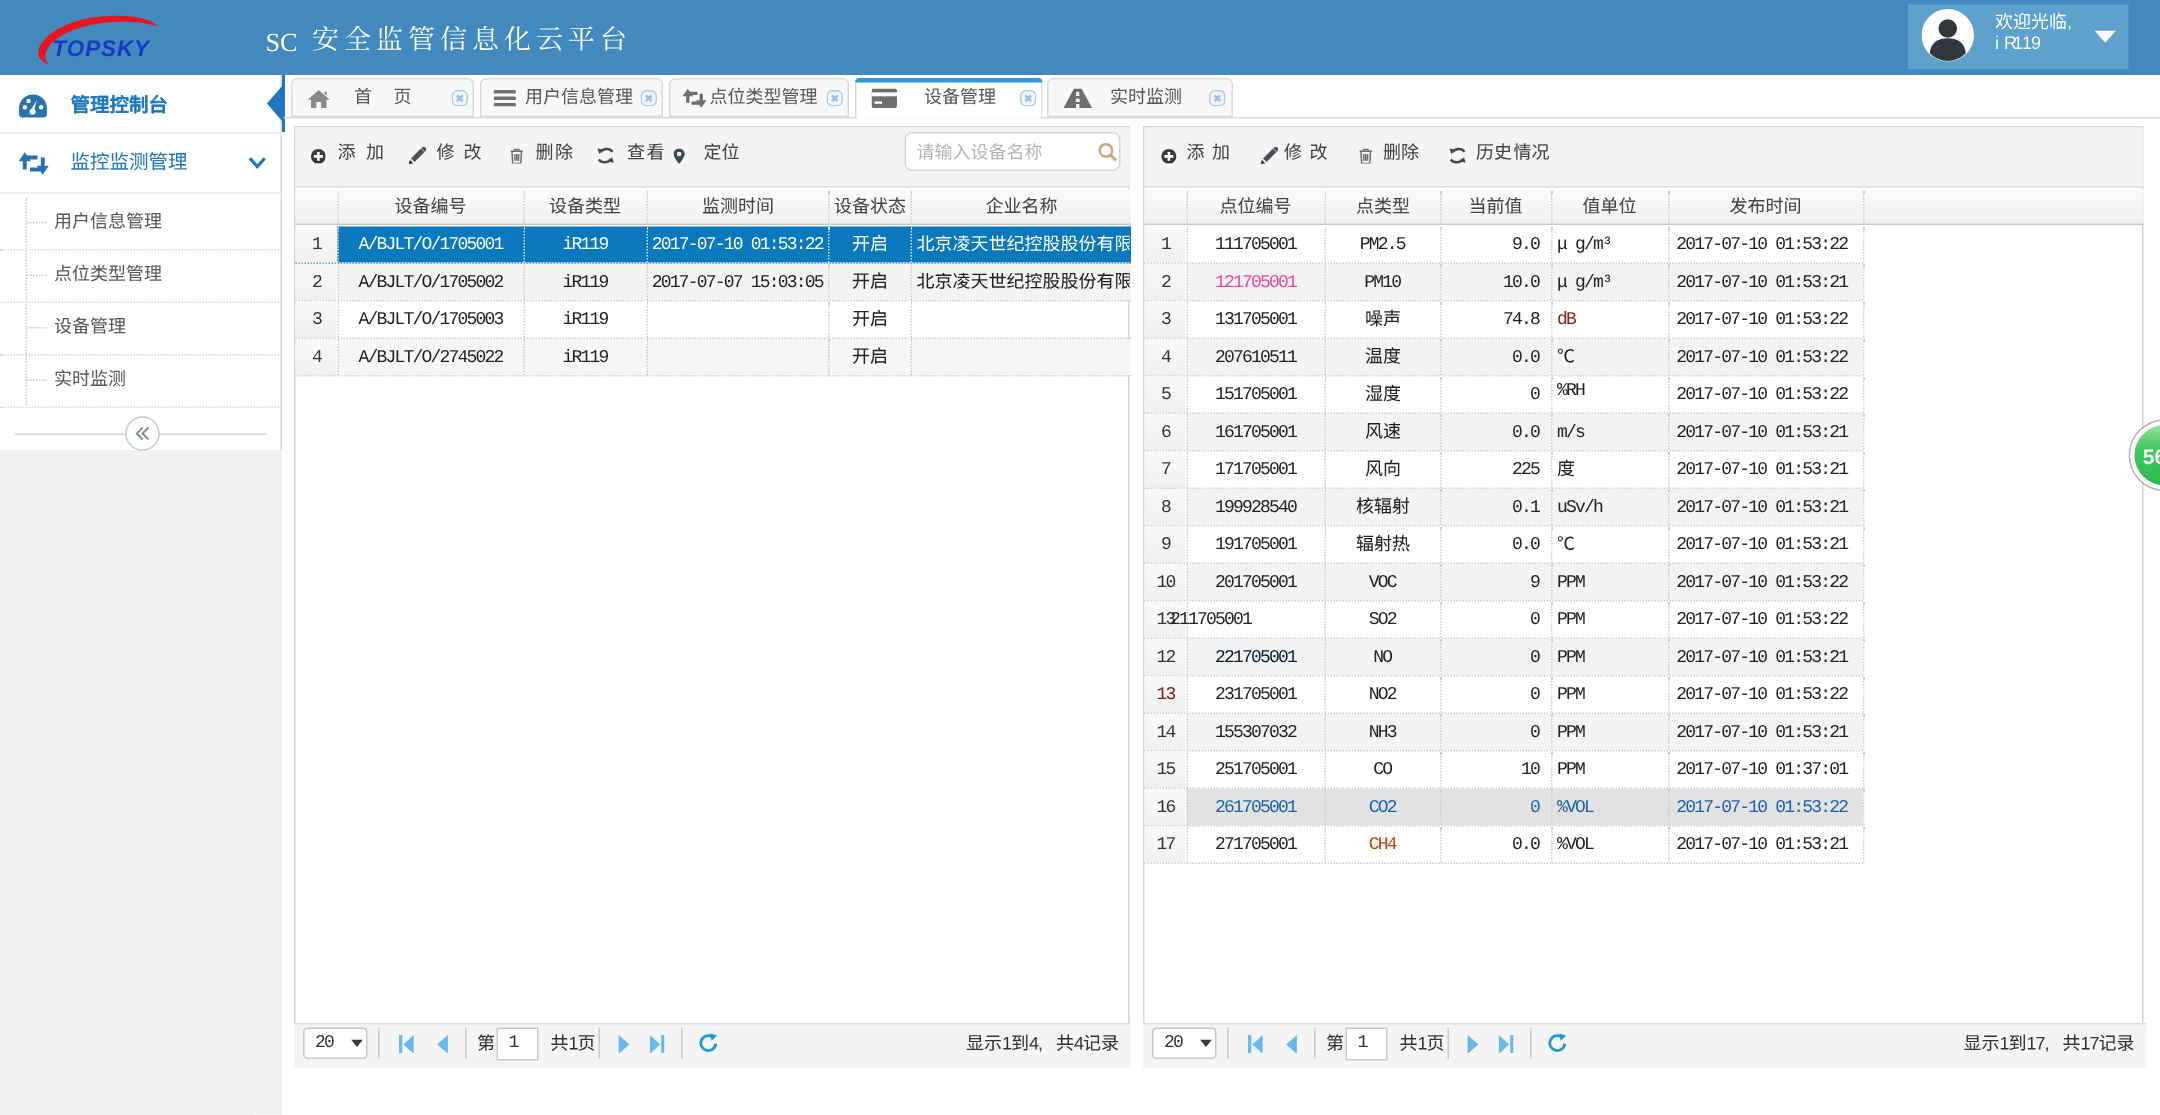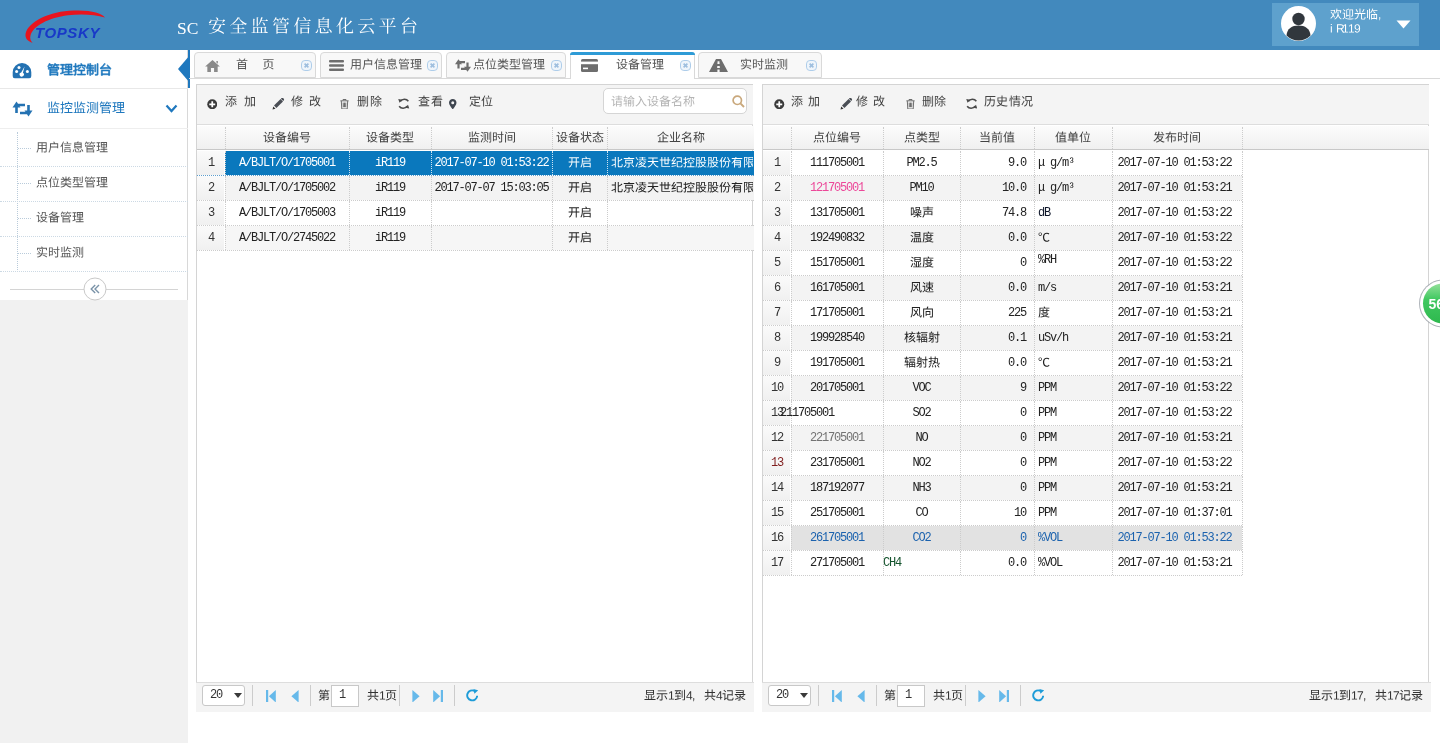--- a/index.html
+++ b/index.html
@@ -809,33 +809,33 @@
 <div class="ab" style="left:763px;top:201px;width:27px;height:24px;background:linear-gradient(#fafafa,#f0f0f0)"></div>
 <div class="ab" style="left:763.0px;top:201.0px;width:28.0px;font:12px/24px 'Liberation Mono',monospace;letter-spacing:-1.2px;color:#333;text-align:center;white-space:nowrap">3</div>
 <div class="ab" style="left:791.0px;top:201.0px;width:92.0px;font:12px/25px 'Liberation Mono',monospace;letter-spacing:-1.2px;color:#222;text-align:center;white-space:nowrap">131705001</div>
 <div class="ab" style="left:909.5px;top:207.0px">
     <svg class="z" style="color:#222;width:24.0px;height:12px;" viewBox="0 0 2.000 1">
       <use href="#a566a" x="0.000"></use>
       <use href="#a58f0" x="1.000"></use>
     </svg>
   </div>
 <div class="ab" style="left:960.0px;top:201.0px;width:66.0px;font:12px/25px 'Liberation Mono',monospace;letter-spacing:-1.2px;color:#222;text-align:right;white-space:nowrap">74.8</div>
-<div class="ab" style="left:1038.0px;top:201.0px;width:80.0px;font:12px/25px 'Liberation Mono',monospace;letter-spacing:-1.2px;color:#0f172a;text-align:left;white-space:nowrap">dB</div>
+<div class="ab" style="left:1038.0px;top:201.0px;width:80.0px;font:12px/25px 'Liberation Mono',monospace;letter-spacing:-1.2px;color:#7f1d1d;text-align:left;white-space:nowrap">dB</div>
 <div class="ab" style="left:1117.5px;top:201.0px;width:114.0px;font:12px/25px 'Liberation Mono',monospace;letter-spacing:-1.2px;color:#222;text-align:center;white-space:nowrap">2017-07-10 01:53:22</div>
 <div class="ab" style="left:791.0px;top:201.0px;width:0;height:24.0px;border-left:1px dotted #ccc"></div>
 <div class="ab" style="left:883.0px;top:201.0px;width:0;height:24.0px;border-left:1px dotted #ccc"></div>
 <div class="ab" style="left:960.0px;top:201.0px;width:0;height:24.0px;border-left:1px dotted #ccc"></div>
 <div class="ab" style="left:1034.0px;top:201.0px;width:0;height:24.0px;border-left:1px dotted #ccc"></div>
 <div class="ab" style="left:1112.0px;top:201.0px;width:0;height:24.0px;border-left:1px dotted #ccc"></div>
 <div class="ab" style="left:1242.0px;top:201.0px;width:0;height:24.0px;border-left:1px dotted #ccc"></div>
 <div class="ab" style="left:763.0px;top:225.0px;width:479.0px;height:0;border-top:1px dotted #ccc"></div>
 <div class="ab" style="left:791px;top:226px;width:451px;height:24px;background:#f3f3f3"></div>
 <div class="ab" style="left:763px;top:226px;width:27px;height:24px;background:linear-gradient(#fafafa,#f0f0f0)"></div>
 <div class="ab" style="left:763.0px;top:226.0px;width:28.0px;font:12px/24px 'Liberation Mono',monospace;letter-spacing:-1.2px;color:#333;text-align:center;white-space:nowrap">4</div>
-<div class="ab" style="left:791.0px;top:226.0px;width:92.0px;font:12px/25px 'Liberation Mono',monospace;letter-spacing:-1.2px;color:#222;text-align:center;white-space:nowrap">192490832</div>
+<div class="ab" style="left:791.0px;top:226.0px;width:92.0px;font:12px/25px 'Liberation Mono',monospace;letter-spacing:-1.2px;color:#222;text-align:center;white-space:nowrap">207610511</div>
 <div class="ab" style="left:909.5px;top:232.0px">
     <svg class="z" style="color:#222;width:24.0px;height:12px;" viewBox="0 0 2.000 1">
       <use href="#a6e29" x="0.000"></use>
       <use href="#a5ea6" x="1.000"></use>
     </svg>
   </div>
 <div class="ab" style="left:960.0px;top:226.0px;width:66.0px;font:12px/25px 'Liberation Mono',monospace;letter-spacing:-1.2px;color:#222;text-align:right;white-space:nowrap">0.0</div>
 <div class="ab" style="left:1038.0px;top:232.0px">
     <svg class="z" style="color:#222;width:12.0px;height:12px;" viewBox="0 0 1.000 1">
       <use href="#a2103" x="0.000"></use>
@@ -981,21 +981,21 @@
 <div class="ab" style="left:791.0px;top:401.0px;width:0;height:24.0px;border-left:1px dotted #ccc"></div>
 <div class="ab" style="left:883.0px;top:401.0px;width:0;height:24.0px;border-left:1px dotted #ccc"></div>
 <div class="ab" style="left:960.0px;top:401.0px;width:0;height:24.0px;border-left:1px dotted #ccc"></div>
 <div class="ab" style="left:1034.0px;top:401.0px;width:0;height:24.0px;border-left:1px dotted #ccc"></div>
 <div class="ab" style="left:1112.0px;top:401.0px;width:0;height:24.0px;border-left:1px dotted #ccc"></div>
 <div class="ab" style="left:1242.0px;top:401.0px;width:0;height:24.0px;border-left:1px dotted #ccc"></div>
 <div class="ab" style="left:763.0px;top:425.0px;width:479.0px;height:0;border-top:1px dotted #ccc"></div>
 <div class="ab" style="left:791px;top:426px;width:451px;height:24px;background:#f3f3f3"></div>
 <div class="ab" style="left:763px;top:426px;width:27px;height:24px;background:linear-gradient(#fafafa,#f0f0f0)"></div>
 <div class="ab" style="left:763.0px;top:426.0px;width:28.0px;font:12px/24px 'Liberation Mono',monospace;letter-spacing:-1.2px;color:#333;text-align:center;white-space:nowrap">12</div>
-<div class="ab" style="left:791.0px;top:426.0px;width:92.0px;font:12px/25px 'Liberation Mono',monospace;letter-spacing:-1.2px;color:#737373;text-align:center;white-space:nowrap">221705001</div>
+<div class="ab" style="left:791.0px;top:426.0px;width:92.0px;font:12px/25px 'Liberation Mono',monospace;letter-spacing:-1.2px;color:#0f172a;text-align:center;white-space:nowrap">221705001</div>
 <div class="ab" style="left:883.0px;top:426.0px;width:77.0px;font:12px/25px 'Liberation Mono',monospace;letter-spacing:-1.2px;color:#222;text-align:center;white-space:nowrap">NO</div>
 <div class="ab" style="left:960.0px;top:426.0px;width:66.0px;font:12px/25px 'Liberation Mono',monospace;letter-spacing:-1.2px;color:#222;text-align:right;white-space:nowrap">0</div>
 <div class="ab" style="left:1038.0px;top:426.0px;width:80.0px;font:12px/25px 'Liberation Mono',monospace;letter-spacing:-1.2px;color:#222;text-align:left;white-space:nowrap">PPM</div>
 <div class="ab" style="left:1117.5px;top:426.0px;width:114.0px;font:12px/25px 'Liberation Mono',monospace;letter-spacing:-1.2px;color:#222;text-align:center;white-space:nowrap">2017-07-10 01:53:21</div>
 <div class="ab" style="left:791.0px;top:426.0px;width:0;height:24.0px;border-left:1px dotted #ccc"></div>
 <div class="ab" style="left:883.0px;top:426.0px;width:0;height:24.0px;border-left:1px dotted #ccc"></div>
 <div class="ab" style="left:960.0px;top:426.0px;width:0;height:24.0px;border-left:1px dotted #ccc"></div>
 <div class="ab" style="left:1034.0px;top:426.0px;width:0;height:24.0px;border-left:1px dotted #ccc"></div>
 <div class="ab" style="left:1112.0px;top:426.0px;width:0;height:24.0px;border-left:1px dotted #ccc"></div>
 <div class="ab" style="left:1242.0px;top:426.0px;width:0;height:24.0px;border-left:1px dotted #ccc"></div>
@@ -1010,21 +1010,21 @@
 <div class="ab" style="left:791.0px;top:451.0px;width:0;height:24.0px;border-left:1px dotted #ccc"></div>
 <div class="ab" style="left:883.0px;top:451.0px;width:0;height:24.0px;border-left:1px dotted #ccc"></div>
 <div class="ab" style="left:960.0px;top:451.0px;width:0;height:24.0px;border-left:1px dotted #ccc"></div>
 <div class="ab" style="left:1034.0px;top:451.0px;width:0;height:24.0px;border-left:1px dotted #ccc"></div>
 <div class="ab" style="left:1112.0px;top:451.0px;width:0;height:24.0px;border-left:1px dotted #ccc"></div>
 <div class="ab" style="left:1242.0px;top:451.0px;width:0;height:24.0px;border-left:1px dotted #ccc"></div>
 <div class="ab" style="left:763.0px;top:475.0px;width:479.0px;height:0;border-top:1px dotted #ccc"></div>
 <div class="ab" style="left:791px;top:476px;width:451px;height:24px;background:#f3f3f3"></div>
 <div class="ab" style="left:763px;top:476px;width:27px;height:24px;background:linear-gradient(#fafafa,#f0f0f0)"></div>
 <div class="ab" style="left:763.0px;top:476.0px;width:28.0px;font:12px/24px 'Liberation Mono',monospace;letter-spacing:-1.2px;color:#333;text-align:center;white-space:nowrap">14</div>
-<div class="ab" style="left:791.0px;top:476.0px;width:92.0px;font:12px/25px 'Liberation Mono',monospace;letter-spacing:-1.2px;color:#222;text-align:center;white-space:nowrap">187192077</div>
+<div class="ab" style="left:791.0px;top:476.0px;width:92.0px;font:12px/25px 'Liberation Mono',monospace;letter-spacing:-1.2px;color:#222;text-align:center;white-space:nowrap">155307032</div>
 <div class="ab" style="left:883.0px;top:476.0px;width:77.0px;font:12px/25px 'Liberation Mono',monospace;letter-spacing:-1.2px;color:#222;text-align:center;white-space:nowrap">NH3</div>
 <div class="ab" style="left:960.0px;top:476.0px;width:66.0px;font:12px/25px 'Liberation Mono',monospace;letter-spacing:-1.2px;color:#222;text-align:right;white-space:nowrap">0</div>
 <div class="ab" style="left:1038.0px;top:476.0px;width:80.0px;font:12px/25px 'Liberation Mono',monospace;letter-spacing:-1.2px;color:#222;text-align:left;white-space:nowrap">PPM</div>
 <div class="ab" style="left:1117.5px;top:476.0px;width:114.0px;font:12px/25px 'Liberation Mono',monospace;letter-spacing:-1.2px;color:#222;text-align:center;white-space:nowrap">2017-07-10 01:53:21</div>
 <div class="ab" style="left:791.0px;top:476.0px;width:0;height:24.0px;border-left:1px dotted #ccc"></div>
 <div class="ab" style="left:883.0px;top:476.0px;width:0;height:24.0px;border-left:1px dotted #ccc"></div>
 <div class="ab" style="left:960.0px;top:476.0px;width:0;height:24.0px;border-left:1px dotted #ccc"></div>
 <div class="ab" style="left:1034.0px;top:476.0px;width:0;height:24.0px;border-left:1px dotted #ccc"></div>
 <div class="ab" style="left:1112.0px;top:476.0px;width:0;height:24.0px;border-left:1px dotted #ccc"></div>
 <div class="ab" style="left:1242.0px;top:476.0px;width:0;height:24.0px;border-left:1px dotted #ccc"></div>
@@ -1054,21 +1054,21 @@
 <div class="ab" style="left:791.0px;top:526.0px;width:0;height:24.0px;border-left:1px dotted #ccc"></div>
 <div class="ab" style="left:883.0px;top:526.0px;width:0;height:24.0px;border-left:1px dotted #ccc"></div>
 <div class="ab" style="left:960.0px;top:526.0px;width:0;height:24.0px;border-left:1px dotted #ccc"></div>
 <div class="ab" style="left:1034.0px;top:526.0px;width:0;height:24.0px;border-left:1px dotted #ccc"></div>
 <div class="ab" style="left:1112.0px;top:526.0px;width:0;height:24.0px;border-left:1px dotted #ccc"></div>
 <div class="ab" style="left:1242.0px;top:526.0px;width:0;height:24.0px;border-left:1px dotted #ccc"></div>
 <div class="ab" style="left:763.0px;top:550.0px;width:479.0px;height:0;border-top:1px dotted #ccc"></div>
 <div class="ab" style="left:763px;top:551px;width:27px;height:24px;background:linear-gradient(#fafafa,#f0f0f0)"></div>
 <div class="ab" style="left:763.0px;top:551.0px;width:28.0px;font:12px/24px 'Liberation Mono',monospace;letter-spacing:-1.2px;color:#333;text-align:center;white-space:nowrap">17</div>
 <div class="ab" style="left:791.0px;top:551.0px;width:92.0px;font:12px/25px 'Liberation Mono',monospace;letter-spacing:-1.2px;color:#222;text-align:center;white-space:nowrap">271705001</div>
-<div class="ab" style="left:883.0px;top:551.0px;width:77.0px;font:12px/25px 'Liberation Mono',monospace;letter-spacing:-1.2px;color:#14532d;text-align:left;white-space:nowrap">CH4</div>
+<div class="ab" style="left:883.0px;top:551.0px;width:77.0px;font:12px/25px 'Liberation Mono',monospace;letter-spacing:-1.2px;color:#c2410c;text-align:center;white-space:nowrap">CH4</div>
 <div class="ab" style="left:960.0px;top:551.0px;width:66.0px;font:12px/25px 'Liberation Mono',monospace;letter-spacing:-1.2px;color:#222;text-align:right;white-space:nowrap">0.0</div>
 <div class="ab" style="left:1038.0px;top:551.0px;width:80.0px;font:12px/25px 'Liberation Mono',monospace;letter-spacing:-1.2px;color:#222;text-align:left;white-space:nowrap">%VOL</div>
 <div class="ab" style="left:1117.5px;top:551.0px;width:114.0px;font:12px/25px 'Liberation Mono',monospace;letter-spacing:-1.2px;color:#222;text-align:center;white-space:nowrap">2017-07-10 01:53:21</div>
 <div class="ab" style="left:791.0px;top:551.0px;width:0;height:24.0px;border-left:1px dotted #ccc"></div>
 <div class="ab" style="left:883.0px;top:551.0px;width:0;height:24.0px;border-left:1px dotted #ccc"></div>
 <div class="ab" style="left:960.0px;top:551.0px;width:0;height:24.0px;border-left:1px dotted #ccc"></div>
 <div class="ab" style="left:1034.0px;top:551.0px;width:0;height:24.0px;border-left:1px dotted #ccc"></div>
 <div class="ab" style="left:1112.0px;top:551.0px;width:0;height:24.0px;border-left:1px dotted #ccc"></div>
 <div class="ab" style="left:1242.0px;top:551.0px;width:0;height:24.0px;border-left:1px dotted #ccc"></div>
 <div class="ab" style="left:763.0px;top:575.0px;width:479.0px;height:0;border-top:1px dotted #ccc"></div>

